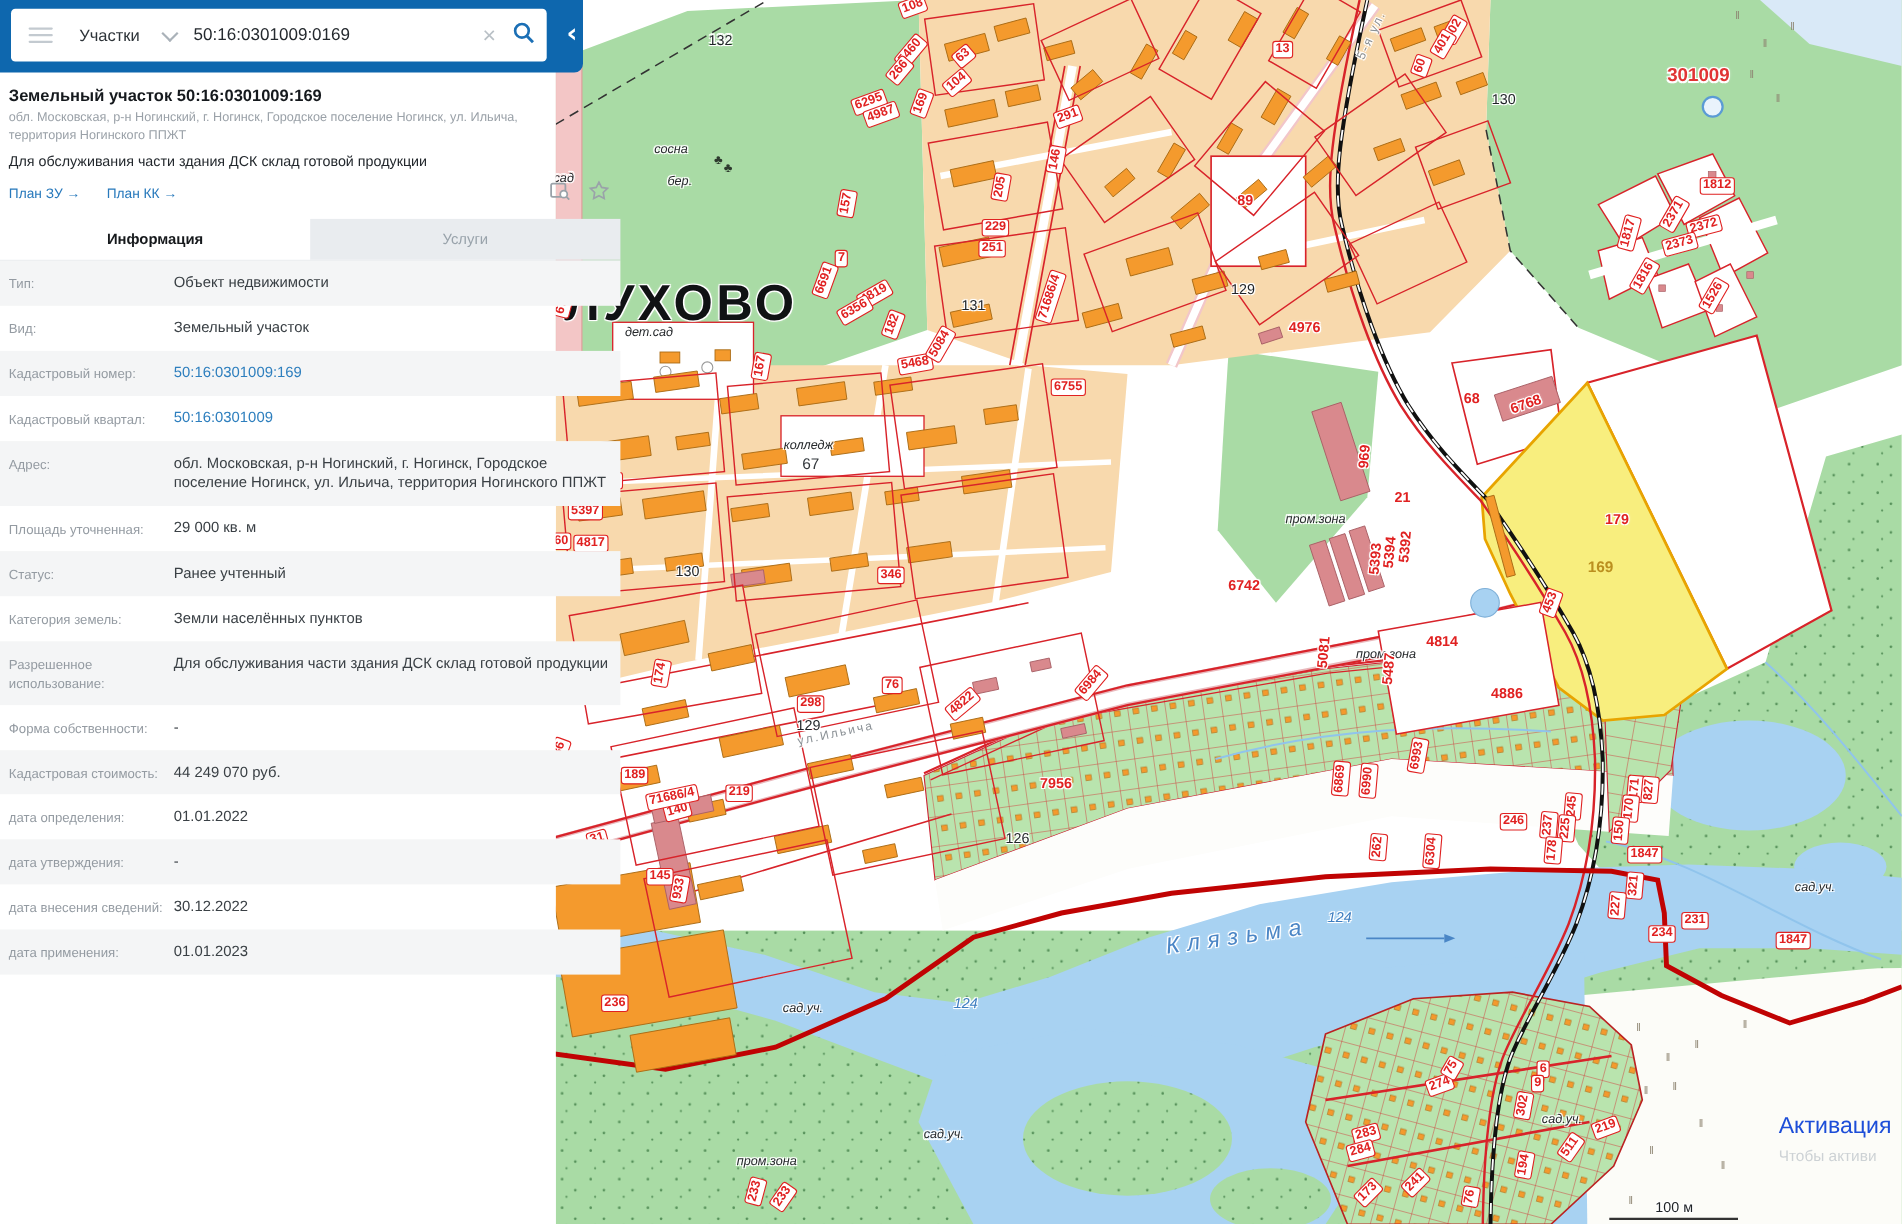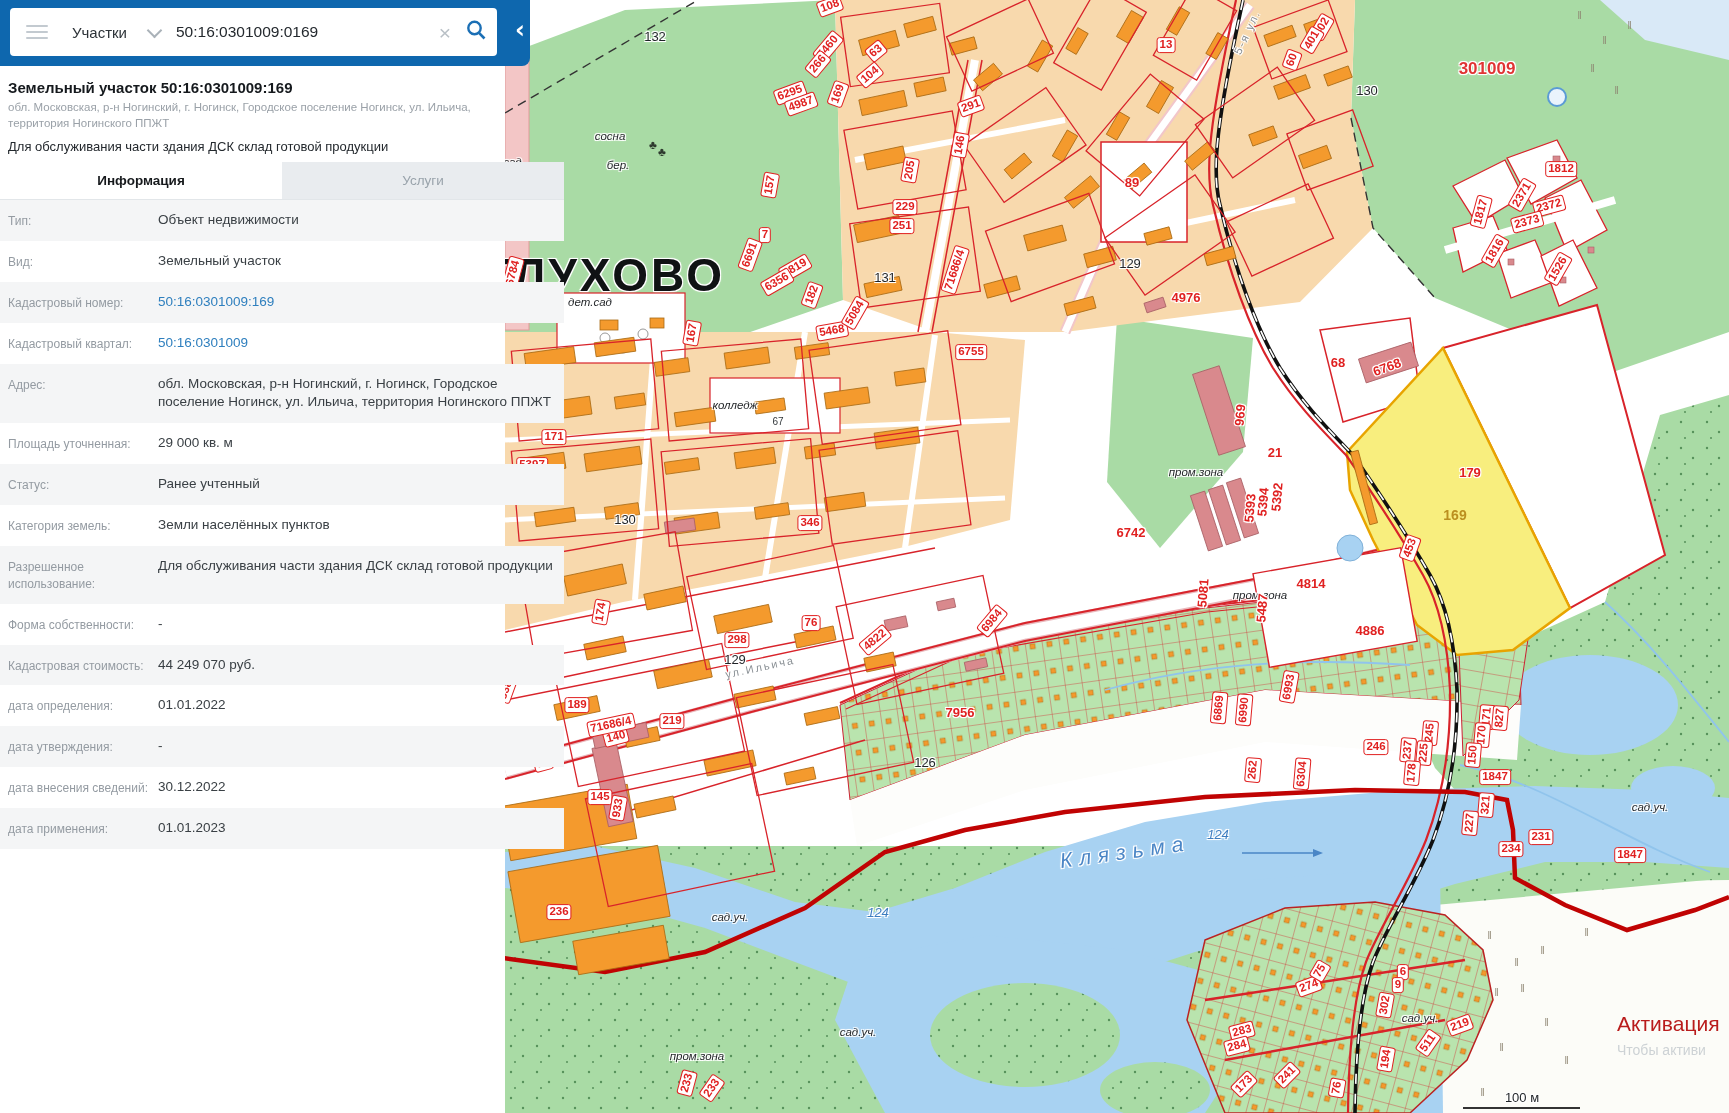--- a/index.html
+++ b/index.html
@@ -41,41 +41,59 @@
   #map svg{position:absolute;left:0;top:0;}
   #labels{position:absolute;left:0;top:0;width:100%;height:100%;pointer-events:none;}
   .lbl{position:absolute;white-space:nowrap;transform:translate(-50%,-50%) rotate(var(--r,0deg));}
   .halo{text-shadow:-1px -1px 0 #fff,1px -1px 0 #fff,-1px 1px 0 #fff,1px 1px 0 #fff,0 0 3px #fff;}
   .rb{font-size:11.5px;font-weight:bold;color:#e02121;background:#fff;border:1px solid #e02121;
       border-radius:3px;padding:0 2px;line-height:1.2;}
   .rp{font-size:13px;font-weight:bold;color:#e02121;}
   .big{font-size:17px;font-weight:bold;color:#e03434;}
   .sel{font-size:14px;font-weight:bold;color:#bb8f1f;text-shadow:none;}
   .bk{font-size:13px;color:#1f2327;}
-  .bk2{font-size:10px;color:#33383c;margin-left:41px;}
+  .bk2{font-size:14px;color:#33383c;}
   .bl{font-size:13px;font-style:italic;color:#3d7dc0;}
   .riv{font-size:21px;font-style:italic;color:#4b86c6;letter-spacing:7px;}
   .it{font-size:11.5px;font-style:italic;color:#26292c;}
   .st{font-size:11px;color:#8a9095;letter-spacing:2px;}
   .tn{font-size:46px;font-weight:bold;color:#101214;letter-spacing:3px;
       font-stretch:condensed;}
   .ms{font-size:10px;color:#8d8471;letter-spacing:1px;}
   .tr{font-size:12px;color:#2e3a2e;}
   #wm{position:absolute;left:1112px;top:1012px;pointer-events:none;}
-  #wm .w1{font-size:21px;color:#b91c1c;white-space:nowrap;}
+  #wm .w1{font-size:21px;color:#1d4ed8;white-space:nowrap;}
   #wm .w2{font-size:14px;color:#cdd2d5;white-space:nowrap;margin-top:6px;}
 </style>
 </head>
 <body>
 
 <div id="sidebar">
   <div id="sbbody">
     <div id="title">Земельный участок 50:16:0301009:169</div>
     <div id="subtitle">обл. Московская, р-н Ногинский, г. Ногинск, Городское поселение Ногинск, ул. Ильича, территория Ногинского ППЖТ</div>
     <div id="usage">Для обслуживания части здания ДСК склад готовой продукции</div>
+    <div id="linksrow">
+      <a class="plink">План ЗУ →</a>
+      <a class="plink">План КК →</a>
+      <div id="linkicons">
+        <span>
+          <svg width="19" height="17" viewBox="0 0 19 17">
+              <rect x="1" y="2" width="13" height="12" rx="1.5" fill="none" stroke="#9aa2a9" stroke-width="1.6"></rect>
+              <circle cx="12.5" cy="11.5" r="3.2" fill="#fff" stroke="#9aa2a9" stroke-width="1.6"></circle>
+              <line x1="15" y1="14" x2="17.5" y2="16.5" stroke="#9aa2a9" stroke-width="1.6"></line>
+            </svg>
+        </span>
+        <span>
+          <svg width="19" height="18" viewBox="0 0 19 18">
+              <path d="M9.5 1.5l2.4 4.9 5.4.8-3.9 3.8.9 5.4-4.8-2.5-4.8 2.5.9-5.4L1.7 7.2l5.4-.8z" fill="none" stroke="#9aa2a9" stroke-width="1.5"></path>
+            </svg>
+        </span>
+      </div>
+    </div>
     <div id="tabs">
         <div class="tab on">Информация</div>
         <div class="tab off">Услуги</div>
       </div>
     <div id="rows">
         <div class="irow">
           <span class="ilab">Тип:</span>
           <span class="ival">Объект недвижимости</span>
         </div>
         <div class="irow">
@@ -392,21 +410,21 @@
         <rect x="20" y="545" width="160" height="100" transform="rotate(-10 100 595)" fill="none" stroke="#d8232a" stroke-width="1.3"></rect>
         <rect x="190" y="560" width="150" height="95" transform="rotate(-12 265 607.5)" fill="none" stroke="#d8232a" stroke-width="1.3"></rect>
         <rect x="340" y="590" width="150" height="100" transform="rotate(-12 415 640)" fill="none" stroke="#d8232a" stroke-width="1.3"></rect>
         <rect x="60" y="660" width="170" height="110" transform="rotate(-12 145 715)" fill="none" stroke="#d8232a" stroke-width="1.3"></rect>
         <rect x="240" y="680" width="160" height="100" transform="rotate(-12 320 730)" fill="none" stroke="#d8232a" stroke-width="1.3"></rect>
         <rect x="90" y="780" width="170" height="110" transform="rotate(-12 175 835)" fill="none" stroke="#d8232a" stroke-width="1.3"></rect>
       </g>
   </svg>
   <div id="labels">
       <span class="lbl tn halo" style="left: 100px; top: 275px;">ГЛУХОВО</span>
-      <span class="lbl big halo" style="left: 982px; top: 69px; text-align: right;">301009</span>
+      <span class="lbl big halo" style="left: 1039px; top: 69px; text-align: right;">301009</span>
       <span class="lbl riv halo" style="left: 620px; top: 852px; --r: -8deg;">Клязьма</span>
       <span class="lbl bl halo" style="left: 713px; top: 834px;">124</span>
       <span class="lbl bl halo" style="left: 373px; top: 912px;">124</span>
       <span class="lbl bk halo" style="left: 150px; top: 36px;">132</span>
       <span class="lbl bk halo" style="left: 625px; top: 263px;">129</span>
       <span class="lbl bk halo" style="left: 862px; top: 90px;">130</span>
       <span class="lbl bk halo" style="left: 380px; top: 277px;">131</span>
       <span class="lbl bk halo" style="left: 420px; top: 762px;">126</span>
       <span class="lbl bk halo" style="left: 230px; top: 659px;">129</span>
       <span class="lbl bk halo" style="left: 120px; top: 519px;">130</span>

